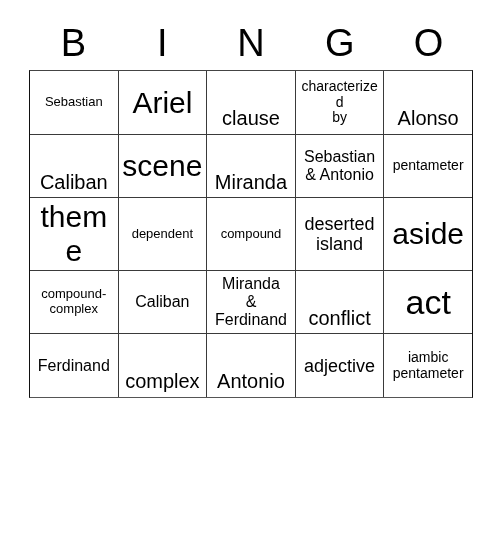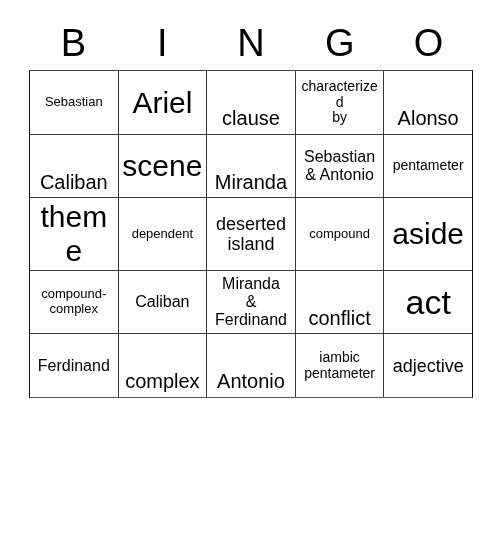--- a/index.html
+++ b/index.html
@@ -151,25 +151,25 @@
         </div>
       </div>
       <div class="bingo-row">
         <div class="bingo-cell">
           <span class="cell-text fs-xxl">theme</span>
         </div>
         <div class="bingo-cell">
           <span class="cell-text fs-s">dependent</span>
         </div>
         <div class="bingo-cell">
+          <span class="cell-text fs-s">compound</span>
+        </div>
+        <div class="bingo-cell">
           <span class="cell-text fs-l">deserted
 island</span>
-        </div>
-        <div class="bingo-cell">
-          <span class="cell-text fs-s">compound</span>
         </div>
         <div class="bingo-cell">
           <span class="cell-text fs-xxl">aside</span>
         </div>
       </div>
       <div class="bingo-row">
         <div class="bingo-cell">
           <span class="cell-text fs-s">compound-
 complex</span>
         </div>
@@ -192,22 +192,22 @@
         <div class="bingo-cell">
           <span class="cell-text fs-m">Ferdinand</span>
         </div>
         <div class="bingo-cell">
           <span class="cell-text fs-xl">complex</span>
         </div>
         <div class="bingo-cell">
           <span class="cell-text fs-xl">Antonio</span>
         </div>
         <div class="bingo-cell">
+          <span class="cell-text fs-l">adjective</span>
+        </div>
+        <div class="bingo-cell">
           <span class="cell-text fs-xs">iambic
 pentameter</span>
         </div>
-        <div class="bingo-cell">
-          <span class="cell-text fs-l">adjective</span>
-        </div>
       </div>
     </div>
 
 </div>
 
 </body></html>

